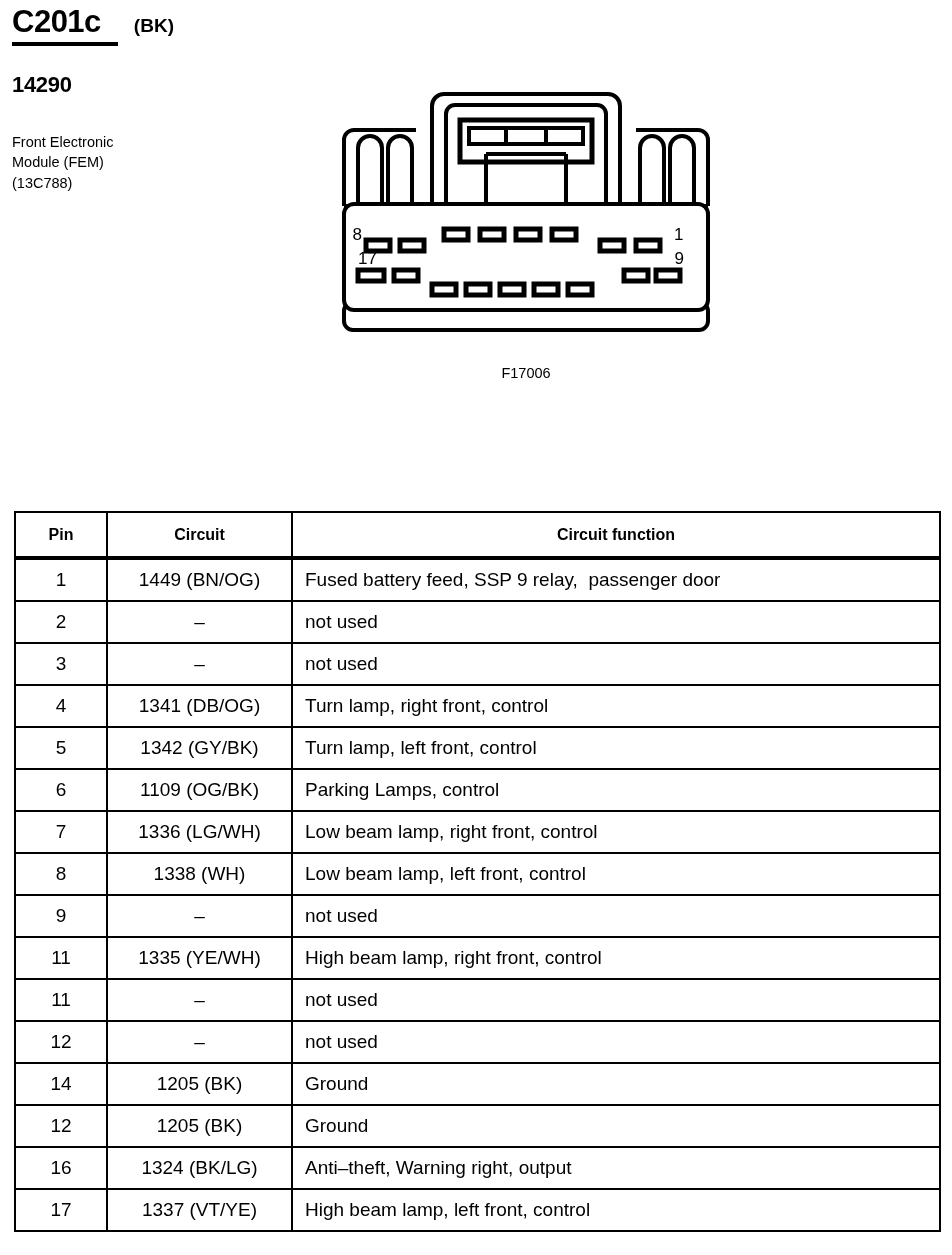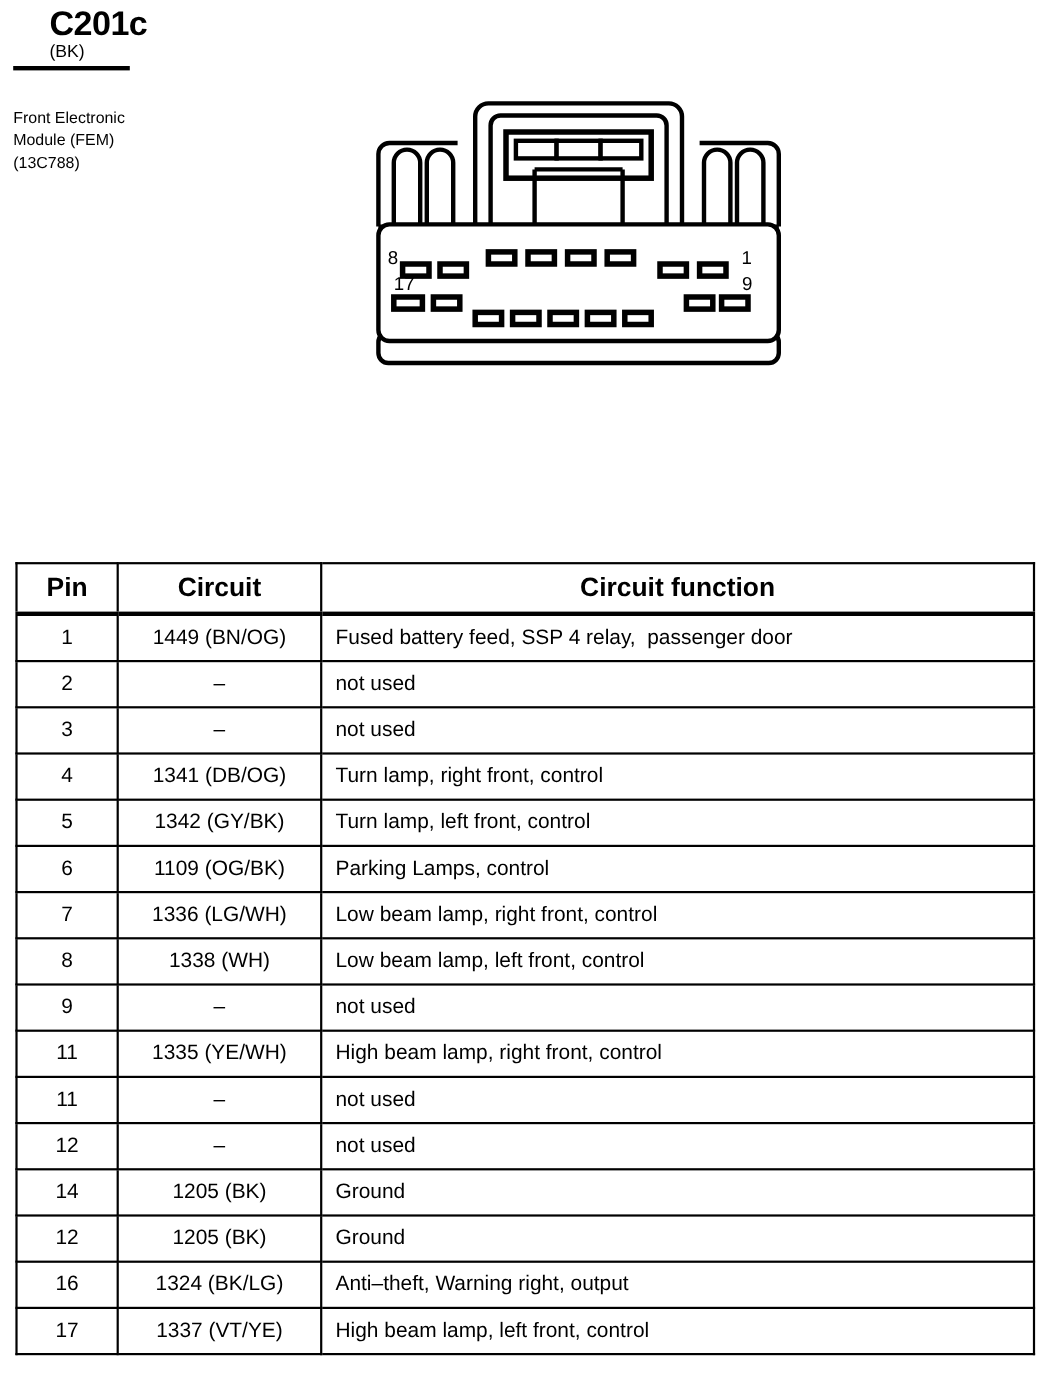--- a/index.html
+++ b/index.html
@@ -19,32 +19,32 @@
   
   #header-block {
     position: absolute;
     left: 12px;
     top: 6px;
     width: 280px;
   }
   #connector-id-row {
     display: flex;
     align-items: baseline;
-    flex-direction: column;
   }
   #connector-id {
     font-size: 31px;
     font-weight: bold;
     letter-spacing: -0.5px;
     line-height: 1.05;
   }
   #connector-color {
-    font-size: 16px;
+    font-size: 19px;
     margin-left: 33px;
     letter-spacing: 0px;
+    font-weight: bold;
   }
   #connector-id-underline {
     width: 106px;
     height: 4px;
     background: #000;
     margin-top: 3px;
   }
   #part-number {
     font-size: 22px;
     font-weight: bold;
@@ -95,21 +95,21 @@
   #pin-table th,
   #pin-table td {
     border: 2px solid #000;
     padding: 0;
     height: 40px;
     font-size: 19px;
     font-weight: normal;
   }
   #pin-table thead th {
     font-weight: bold;
-    font-size: 24px;
+    font-size: 16px;
     text-align: center;
     height: 43px;
     border-bottom-width: 4px;
     margin-left: 10px;
   }
   #pin-table td.cell-pin,
   #pin-table td.cell-circuit {
     text-align: center;
   }
   #pin-table td.cell-function {
@@ -123,20 +123,21 @@
 </style>
 </head>
 <body>
 
 <div id="header-block">
   <div id="connector-id-row">
     <div id="connector-id">C201c</div>
     <div id="connector-color">(BK)</div>
   </div>
   <div id="connector-id-underline"></div>
+  <div id="part-number">14290</div>
   <div id="component-name" style="white-space:pre-line;">Front Electronic
 Module (FEM)
 (13C788)</div>
 </div>
 
 <div id="connector-figure">
   <svg id="connector-drawing" width="380" height="260" viewBox="0 0 380 260">
 
     <rect x="8" y="214" width="364" height="28" rx="9" ry="9" fill="#fff" stroke="#000" stroke-width="4"></rect>
 
@@ -199,40 +200,41 @@
       <rect x="288" y="182" width="24" height="11" fill="#fff" stroke="#000" stroke-width="5"></rect>
       <rect x="320" y="182" width="24" height="11" fill="#fff" stroke="#000" stroke-width="5"></rect>
     </g>
 
     <text x="26" y="152" font-family="Liberation Sans, sans-serif" font-size="17" text-anchor="end">8</text>
     <text x="338" y="152" font-family="Liberation Sans, sans-serif" font-size="17" text-anchor="start">1</text>
     <text x="22" y="176" font-family="Liberation Sans, sans-serif" font-size="17" text-anchor="start">17</text>
     <text x="348" y="176" font-family="Liberation Sans, sans-serif" font-size="17" text-anchor="end">9</text>
   </svg>
 
+  <div id="figure-code">F17006</div>
 </div>
 
 <table id="pin-table">
   <colgroup>
     <col class="col-pin">
     <col class="col-circuit">
     <col class="col-function">
   </colgroup>
   <thead>
     <tr>
       <th>Pin</th>
       <th>Circuit</th>
       <th>Circuit function</th>
     </tr>
   </thead>
   <tbody id="pin-table-body">
       <tr>
         <td class="cell-pin">1</td>
         <td class="cell-circuit">1449 (BN/OG)</td>
-        <td class="cell-function">Fused battery feed, SSP 4 relay,  passenger door</td>
+        <td class="cell-function">Fused battery feed, SSP 9 relay,  passenger door</td>
       </tr>
       <tr>
         <td class="cell-pin">2</td>
         <td class="cell-circuit">–</td>
         <td class="cell-function">not used</td>
       </tr>
       <tr>
         <td class="cell-pin">3</td>
         <td class="cell-circuit">–</td>
         <td class="cell-function">not used</td>

